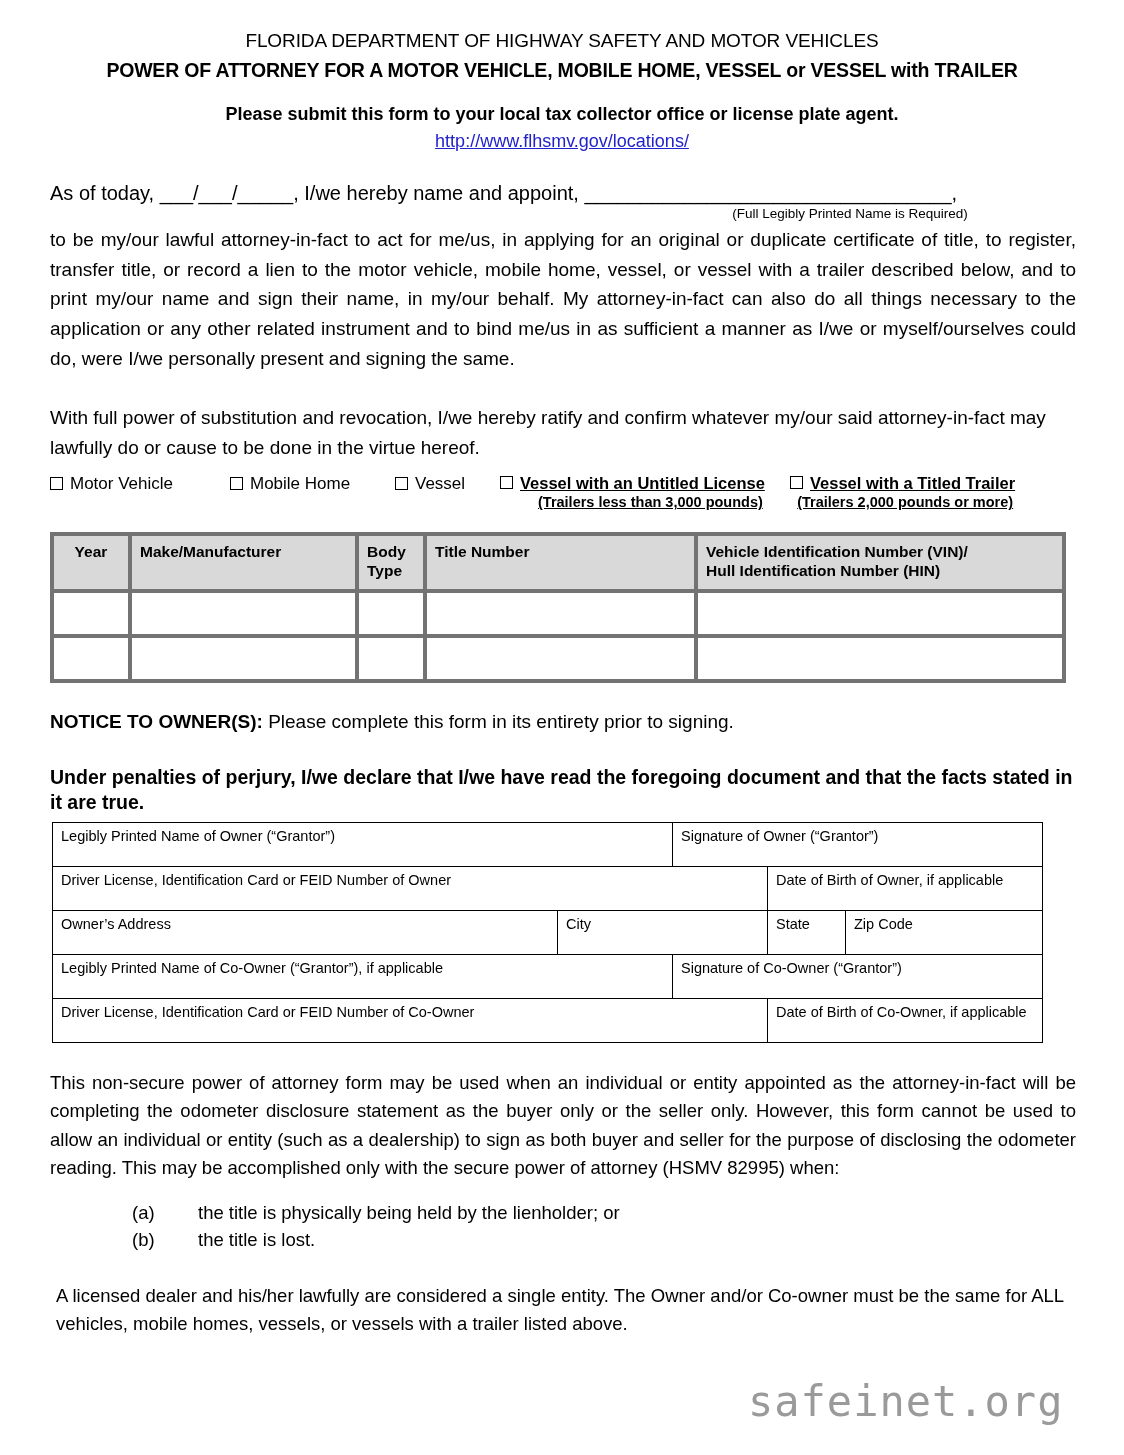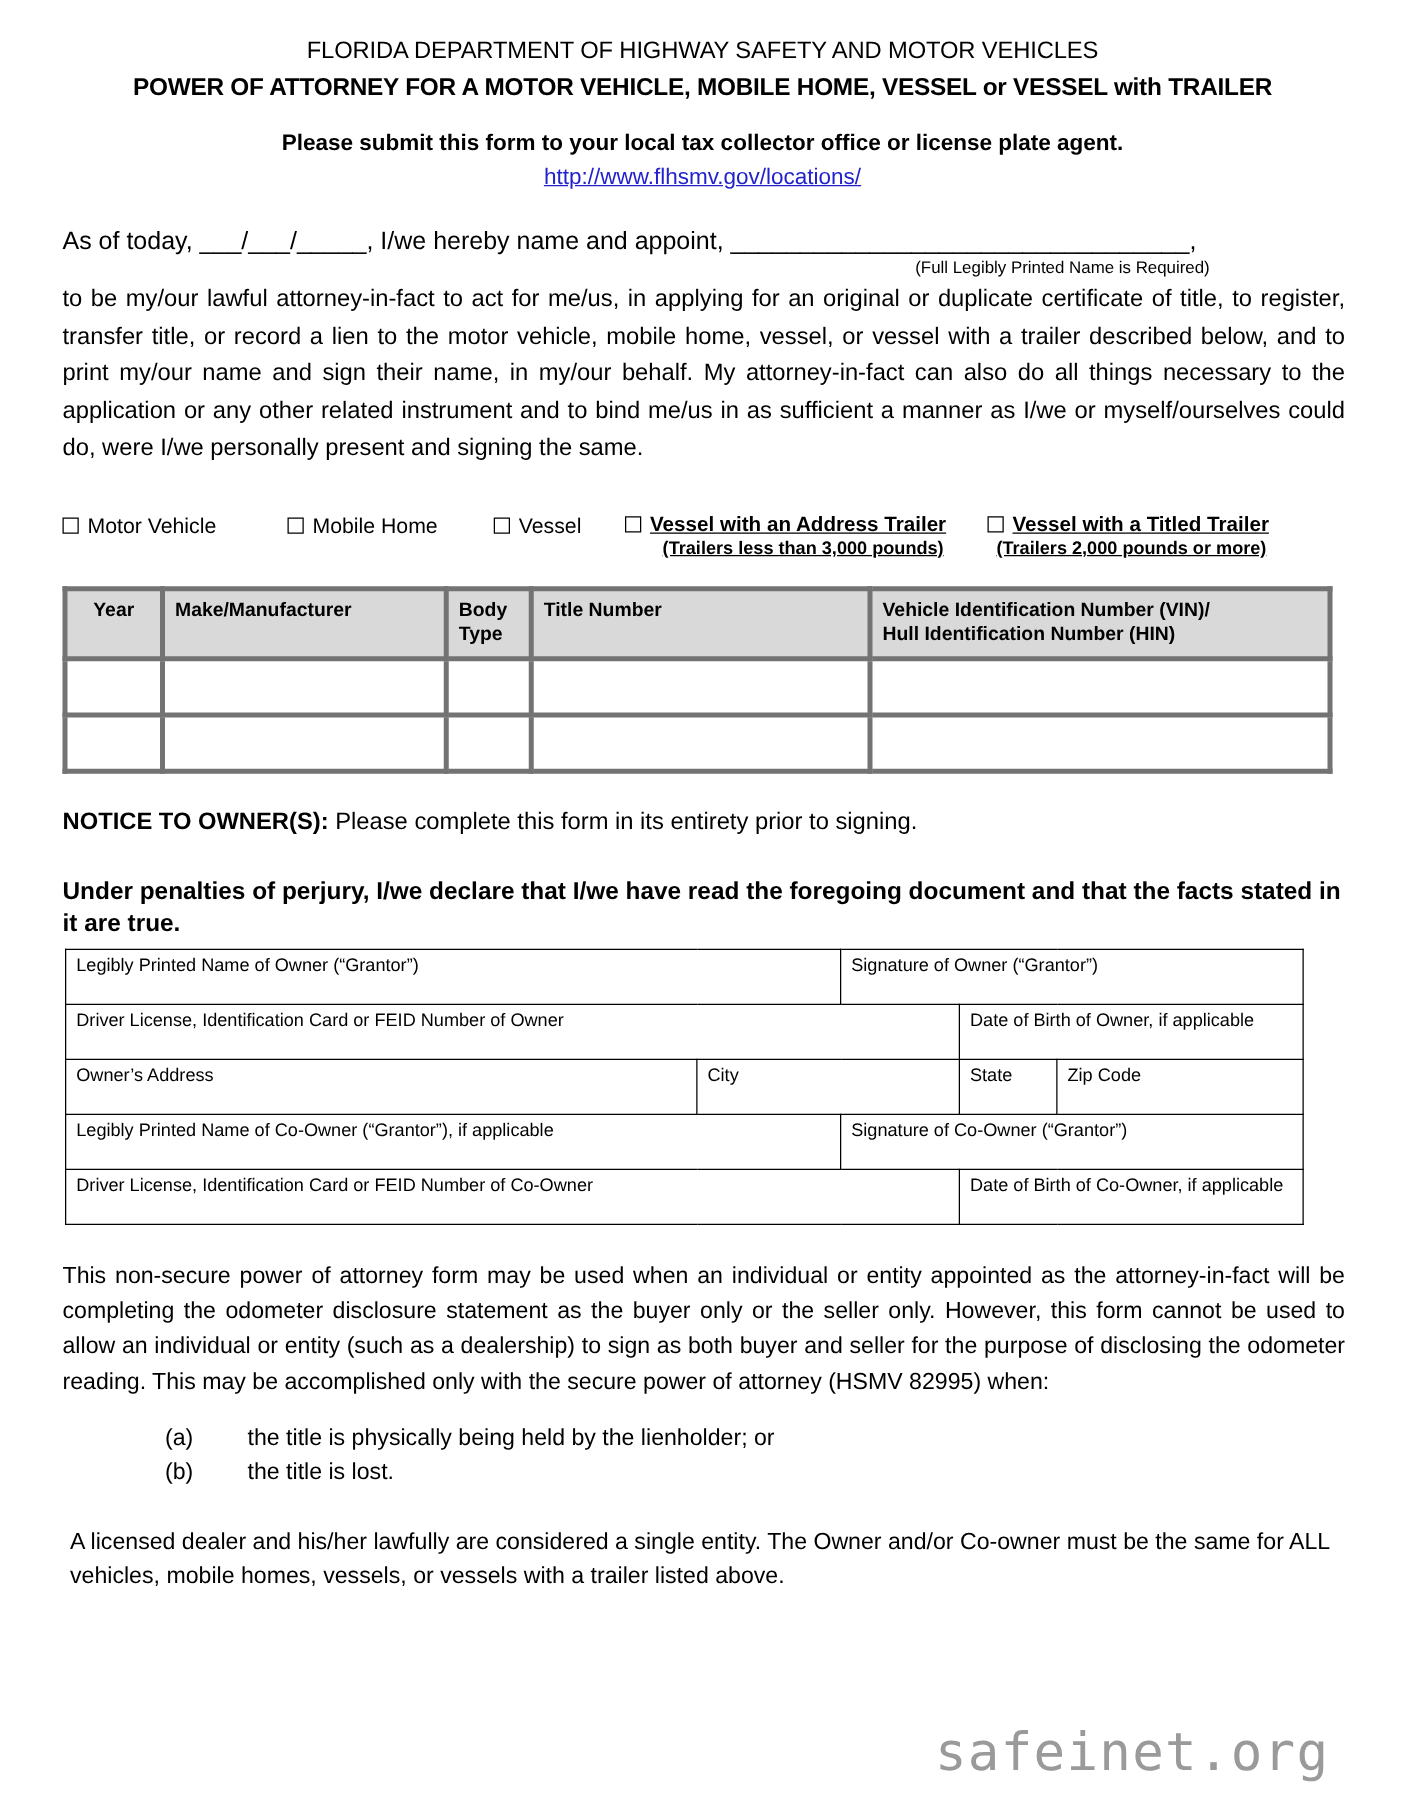--- a/index.html
+++ b/index.html
@@ -227,34 +227,35 @@
 
   <div class="content">
 
     <div class="asof">As of today,  ___/___/_____, I/we hereby name and appoint, _________________________________,</div>
     <div class="sublabel">(Full Legibly Printed Name is Required)</div>
 
     <div class="para justify">to be my/our lawful attorney-in-fact to act for me/us, in applying for an original or duplicate certificate of title, to register, transfer title, or record a lien to the motor vehicle, mobile home, vessel, or vessel with a trailer described below, and to print my/our name and sign their name, in my/our behalf.  My attorney-in-fact can also do all things necessary to the application or any other related instrument and to bind me/us in as sufficient a manner as I/we or myself/ourselves could do, were I/we personally present and signing the same.</div>
 
     <div class="gap-1"></div>
 
+    <div class="para">With full power of substitution and revocation, I/we hereby ratify and confirm whatever my/our said attorney-in-fact may lawfully do or cause to be done in the virtue hereof.</div>
 
 
     <div class="opts-row">
       <div class="opt" style="left:0px;">
         <span class="cb"></span><span class="opt-lbl">Motor Vehicle</span>
       </div>
       <div class="opt" style="left:180px;">
         <span class="cb"></span><span class="opt-lbl">Mobile Home</span>
       </div>
       <div class="opt" style="left:345px;">
         <span class="cb"></span><span class="opt-lbl">Vessel</span>
       </div>
       <div class="opt" style="left:450px;">
-        <span class="cb"></span><span class="opt-lbl b">Vessel with an Address Trailer</span>
+        <span class="cb"></span><span class="opt-lbl b">Vessel with an Untitled License</span>
         <span class="opt-sub">(Trailers less than 3,000 pounds)</span>
       </div>
       <div class="opt" style="left:740px;">
         <span class="cb"></span><span class="opt-lbl b">Vessel with a Titled Trailer</span>
         <span class="opt-sub">(Trailers  2,000 pounds or more)</span>
       </div>
     </div>
 
     <table class="vt">
       <colgroup>

